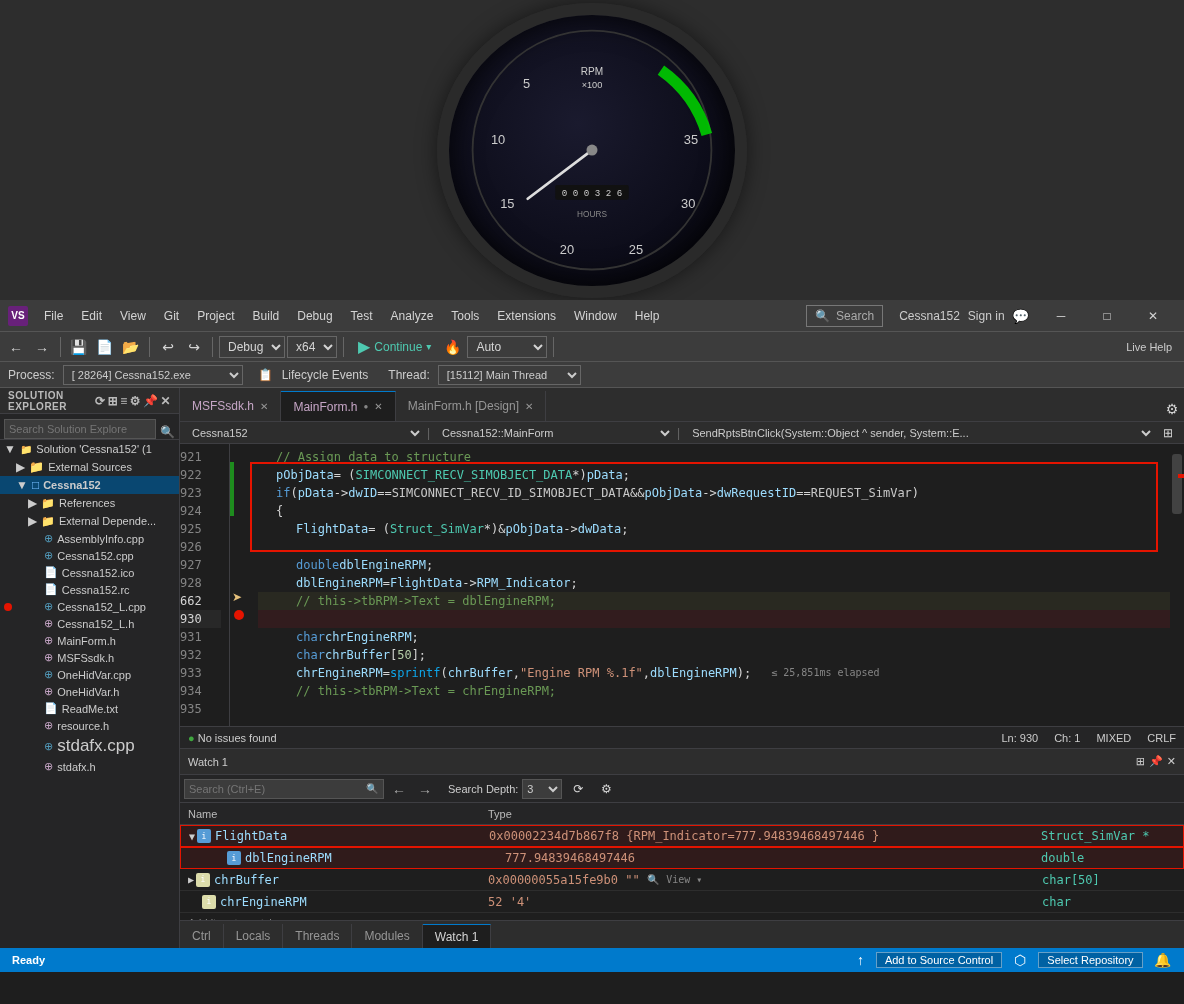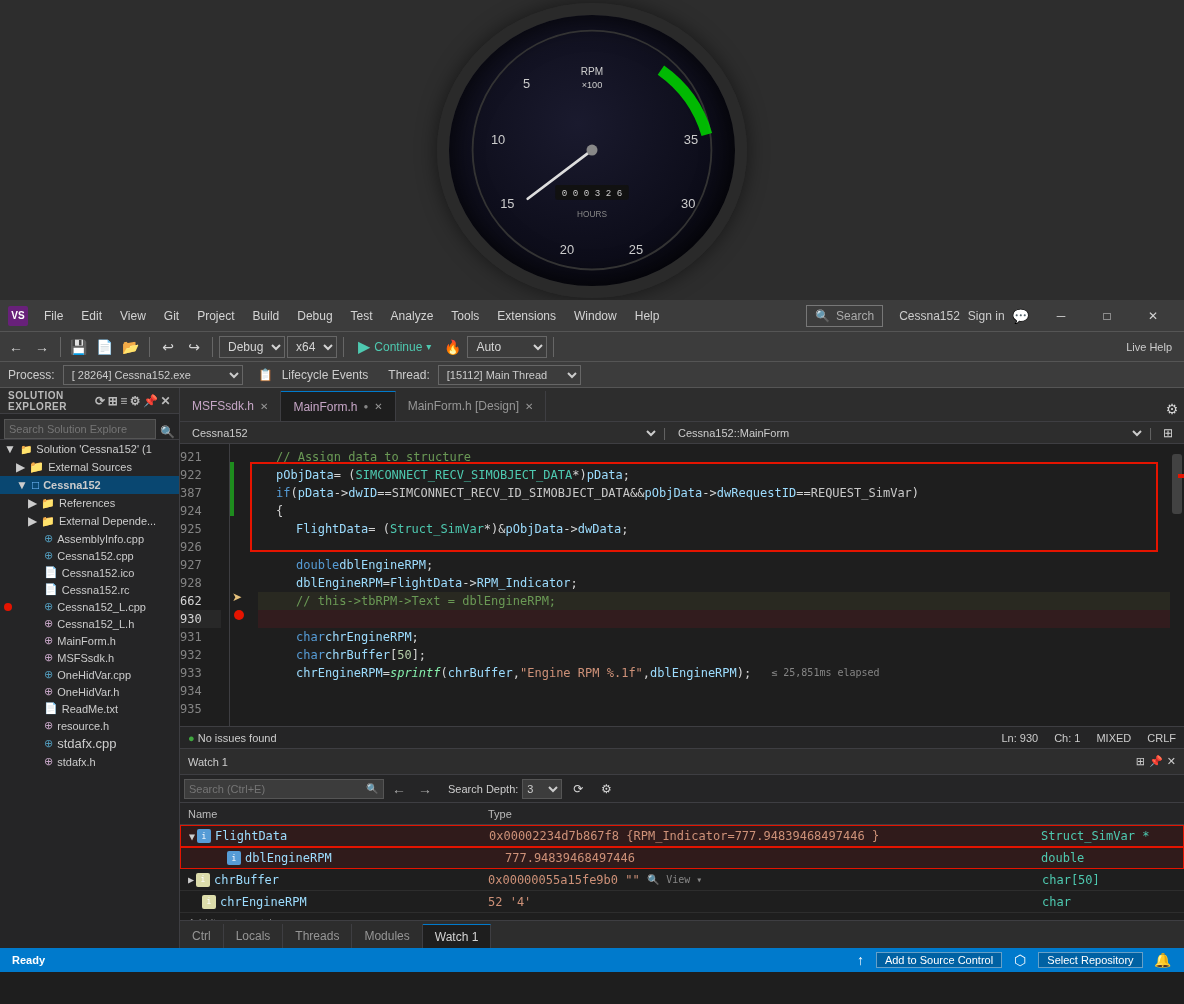--- a/index.html
+++ b/index.html
@@ -312,21 +312,21 @@
     }
     .code-line {
       display: flex;
       align-items: flex-end;
       position: relative;
       white-space: nowrap;
     }
     .no-indicator { width: 18px; flex-shrink: 0; }
     
     .kw { color: #569cd6; }
-    .fn { color: #86efac; font-style: italic; }
+    .fn { color: #0ea5e9; }
     .str { color: #ce9178; }
     .cmt { color: #6a9955; }
     .num { color: #b5cea8; }
     .type { color: #4ec9b0; }
     .var { color: #9cdcfe; }
     .op { color: #d4d4d4; }
     .macro { color: #c8c8c8; }
 
     
     .watch-panel {
@@ -659,21 +659,21 @@
         <span style="font-size:11px;">ReadMe.txt</span>
       </div>
       <div class="tree-item indent-2">
         <span style="width:12px;"></span>
           <span style="color:#c5a5c5;font-size:11px;">⊕</span>
         <span style="font-size:11px;">resource.h</span>
       </div>
       <div class="tree-item indent-2">
         <span style="width:12px;"></span>
           <span style="color:#519aba;font-size:11px;">⊕</span>
-        <span style="font-size:13px;">stdafx.cpp</span>
+        <span style="font-size:17px;">stdafx.cpp</span>
       </div>
       <div class="tree-item indent-2">
         <span style="width:12px;"></span>
           <span style="color:#c5a5c5;font-size:11px;">⊕</span>
         <span style="font-size:11px;">stdafx.h</span>
       </div>
     </div>
   </div>
 
   <div class="editor-area">
@@ -698,30 +698,33 @@
 
     <div class="editor-dropdowns">
       <select class="editor-dropdown">
         <option>Cessna152</option>
       </select>
       <span style="color:#666;margin:0 2px;">|</span>
       <select class="editor-dropdown">
         <option>Cessna152::MainForm</option>
       </select>
       <span style="color:#666;margin:0 2px;">|</span>
+      <select class="editor-dropdown" style="flex:2;">
+        <option>SendRptsBtnClick(System::Object ^ sender, System::E...</option>
+      </select>
       <div class="toolbar-btn" style="font-size:12px;">⊞</div>
     </div>
 
     <div style="flex:1;display:flex;flex-direction:column;overflow:hidden;">
 
       <div class="code-editor" style="flex:1;">
         <div class="line-numbers">
           <div>921</div>
           <div>922</div>
-          <div>387</div>
+          <div>923</div>
           <div>924</div>
           <div>925</div>
           <div>926</div>
           <div>927</div>
           <div>928</div>
           <div style="color:#d4d4d4;">662</div>
           <div class="current-line" style="color:#d4d4d4;background:#282828;">930</div>
           <div>931</div>
           <div>932</div>
           <div>933</div>
@@ -855,20 +858,24 @@
               <span class="op">(</span>
               <span class="var">chrBuffer</span>
               <span class="op">, </span>
               <span class="str">"Engine RPM %.1f"</span>
               <span class="op">, </span>
               <span class="var">dblEngineRPM</span>
               <span class="op">);</span>
             <span class="elapsed-marker">≤ 25,851ms elapsed</span>
           </div>
 
+          <div class="code-line" style="padding-left:20px;">
+            <span class="no-indicator"></span>
+            <span class="cmt">// this-&gt;tbRPM-&gt;Text = chrEngineRPM;</span>
+          </div>
 
           <div class="code-line">
             <span class="no-indicator"></span>&nbsp;
           </div>
         </div>
 
         <div style="width:14px;background:#1e1e1e;flex-shrink:0;position:relative;">
           <div style="position:absolute;top:0;left:0;right:0;bottom:0;background:#1e1e1e;"></div>
 
           <div style="position:absolute;top:10px;left:2px;right:2px;height:60px;background:#424242;border-radius:3px;"></div>

